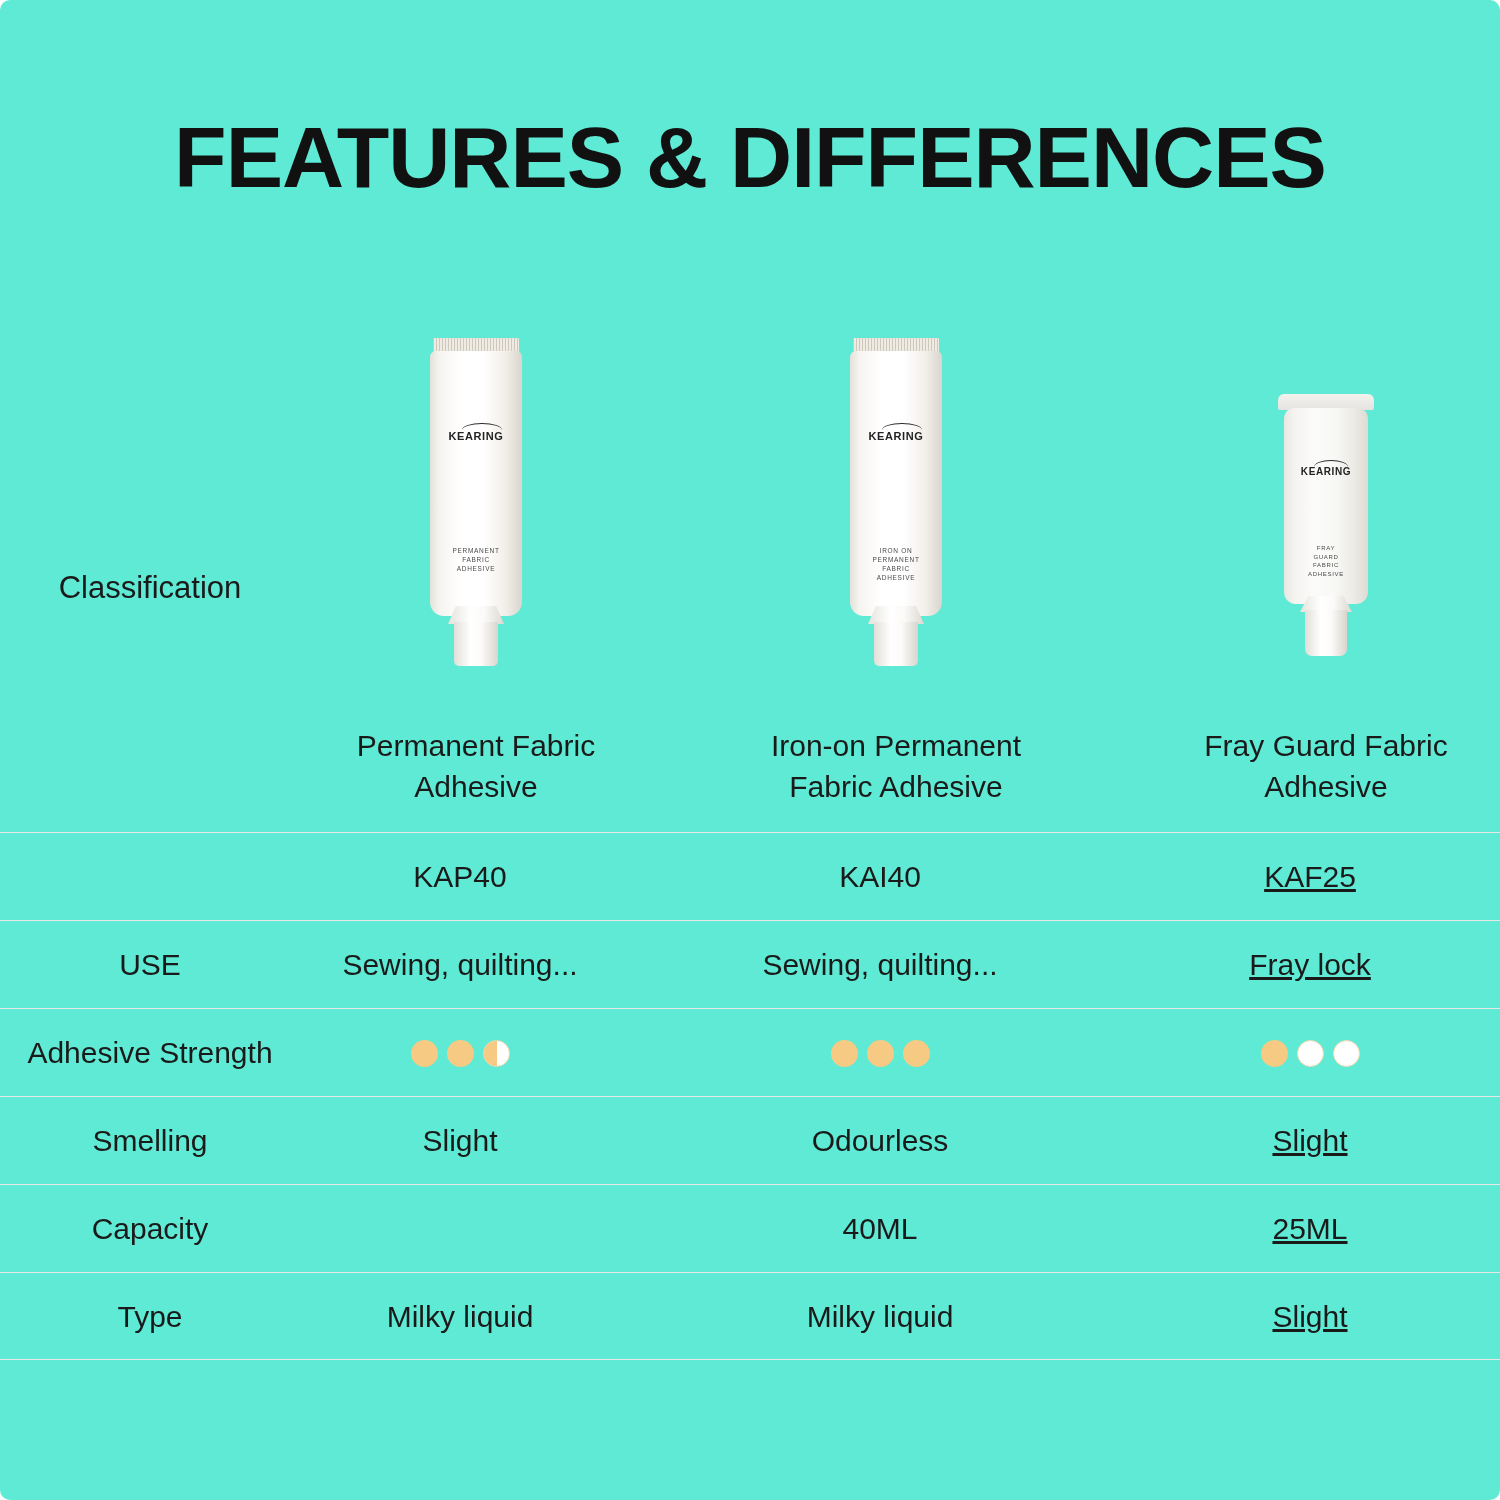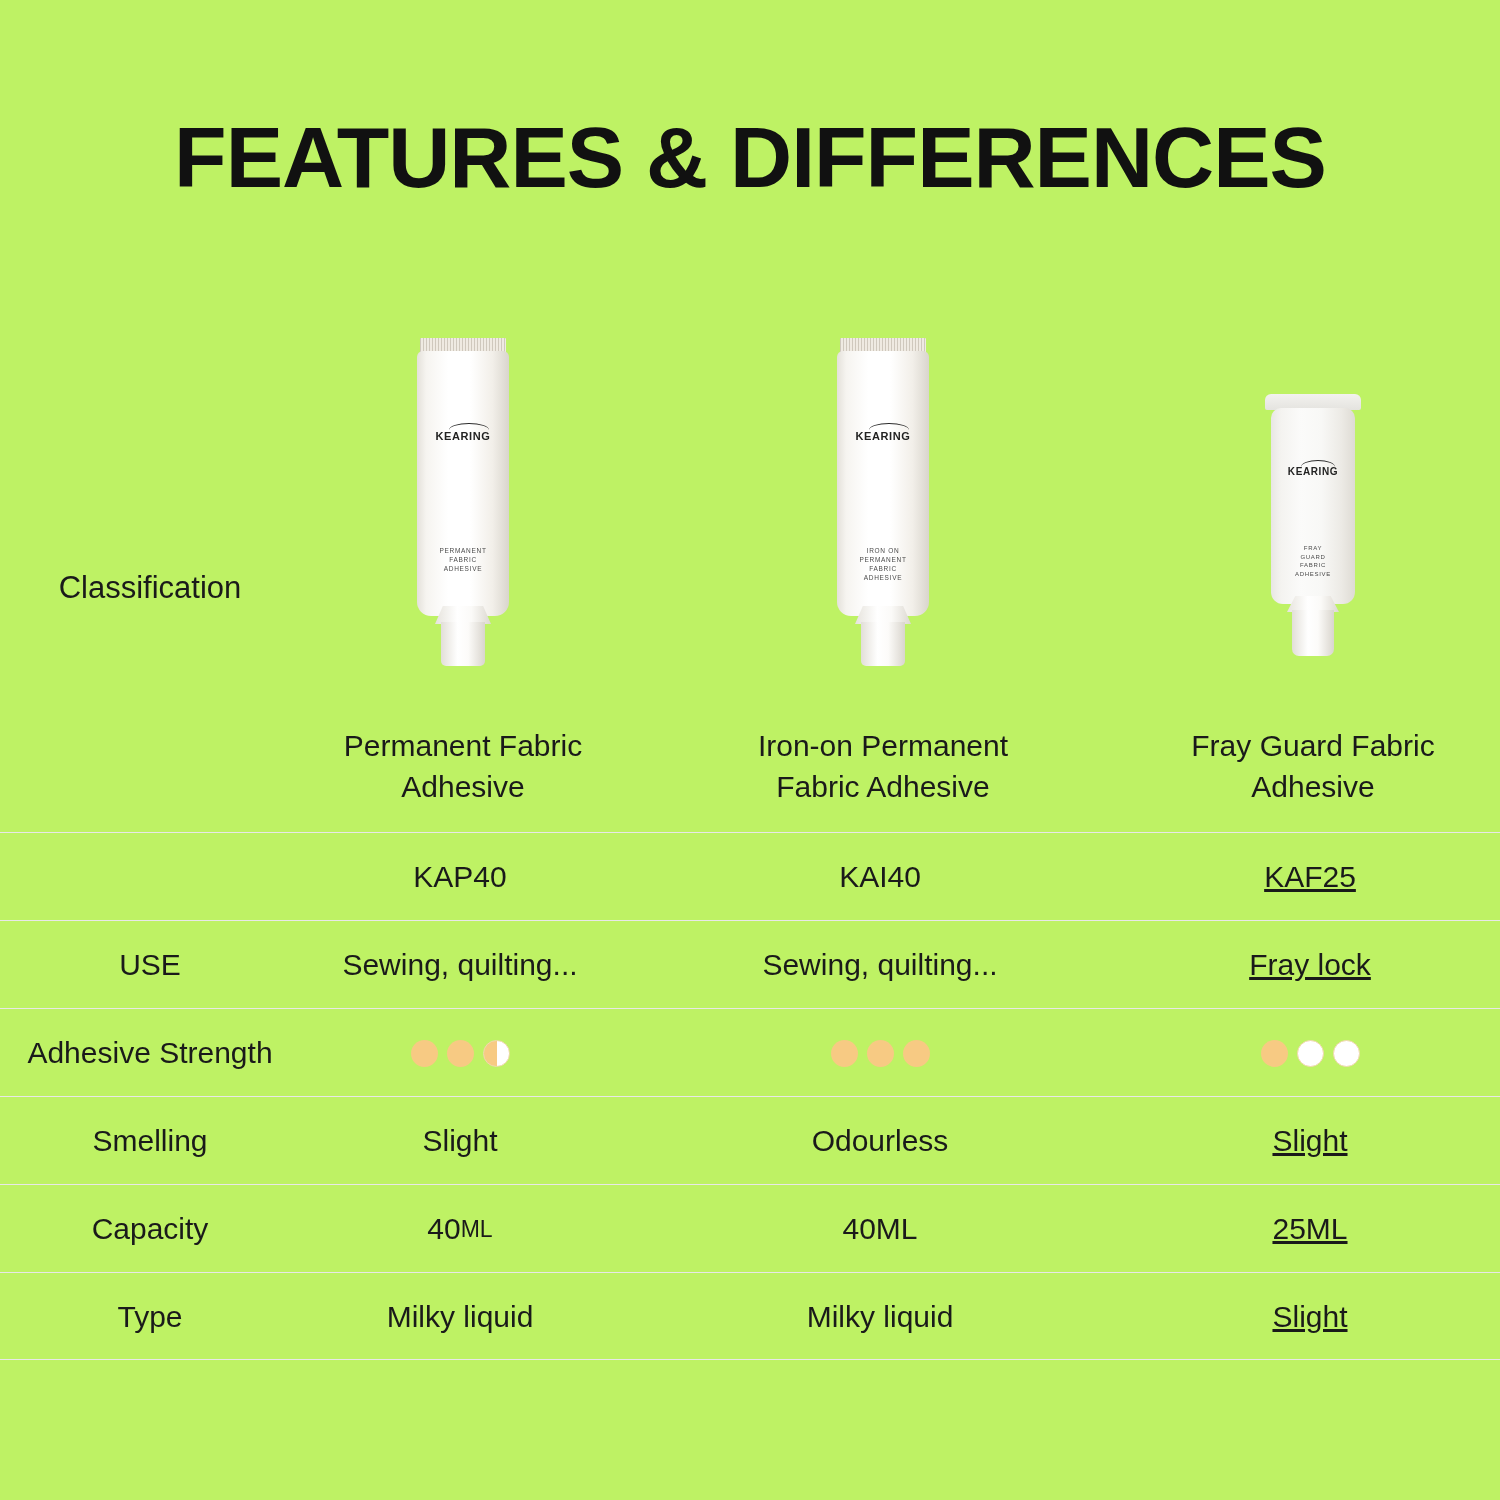--- a/index.html
+++ b/index.html
@@ -10,42 +10,43 @@
     background: #ffffff;
     font-family: "Liberation Sans", sans-serif;
     color: #1a1a1a;
     overflow: hidden;
   }
 
   .page {
     position: relative;
     width: 1500px;
     height: 1500px;
-    background: #bef264;
+    background: #5eead4;
+    border-radius: 10px;
   }
 
   
   .title {
     position: absolute;
     top: 108px;
     left: 0;
     width: 1500px;
     text-align: center;
     font-size: 86px;
     font-weight: 700;
     letter-spacing: -1px;
     color: #111111;
     white-space: nowrap;
   }
 
   
   .showcase {
     position: absolute;
     top: 300px;
-    left: 3px;
+    left: 16px;
     width: 1197px;
     height: 520px;
   }
 
   .prod-col {
     position: absolute;
     top: 0;
     width: 340px;
     height: 520px;
   }
@@ -397,24 +398,20 @@
 
     <div class="row">
       <div class="cell label">Smelling</div>
       <div class="cell v1">Slight</div>
       <div class="cell v2">Odourless</div>
       <div class="cell v3">Slight</div>
     </div>
 
     <div class="row">
       <div class="cell label">Capacity</div>
-      <div class="cell v1">
-        <span>40</span>
-          <span class="unit-sm">ML</span>
-      </div>
       <div class="cell v2">40ML</div>
       <div class="cell v3">25ML</div>
     </div>
 
     <div class="row">
       <div class="cell label">Type</div>
       <div class="cell v1">Milky liquid</div>
       <div class="cell v2">Milky liquid</div>
       <div class="cell v3">Slight</div>
     </div>

